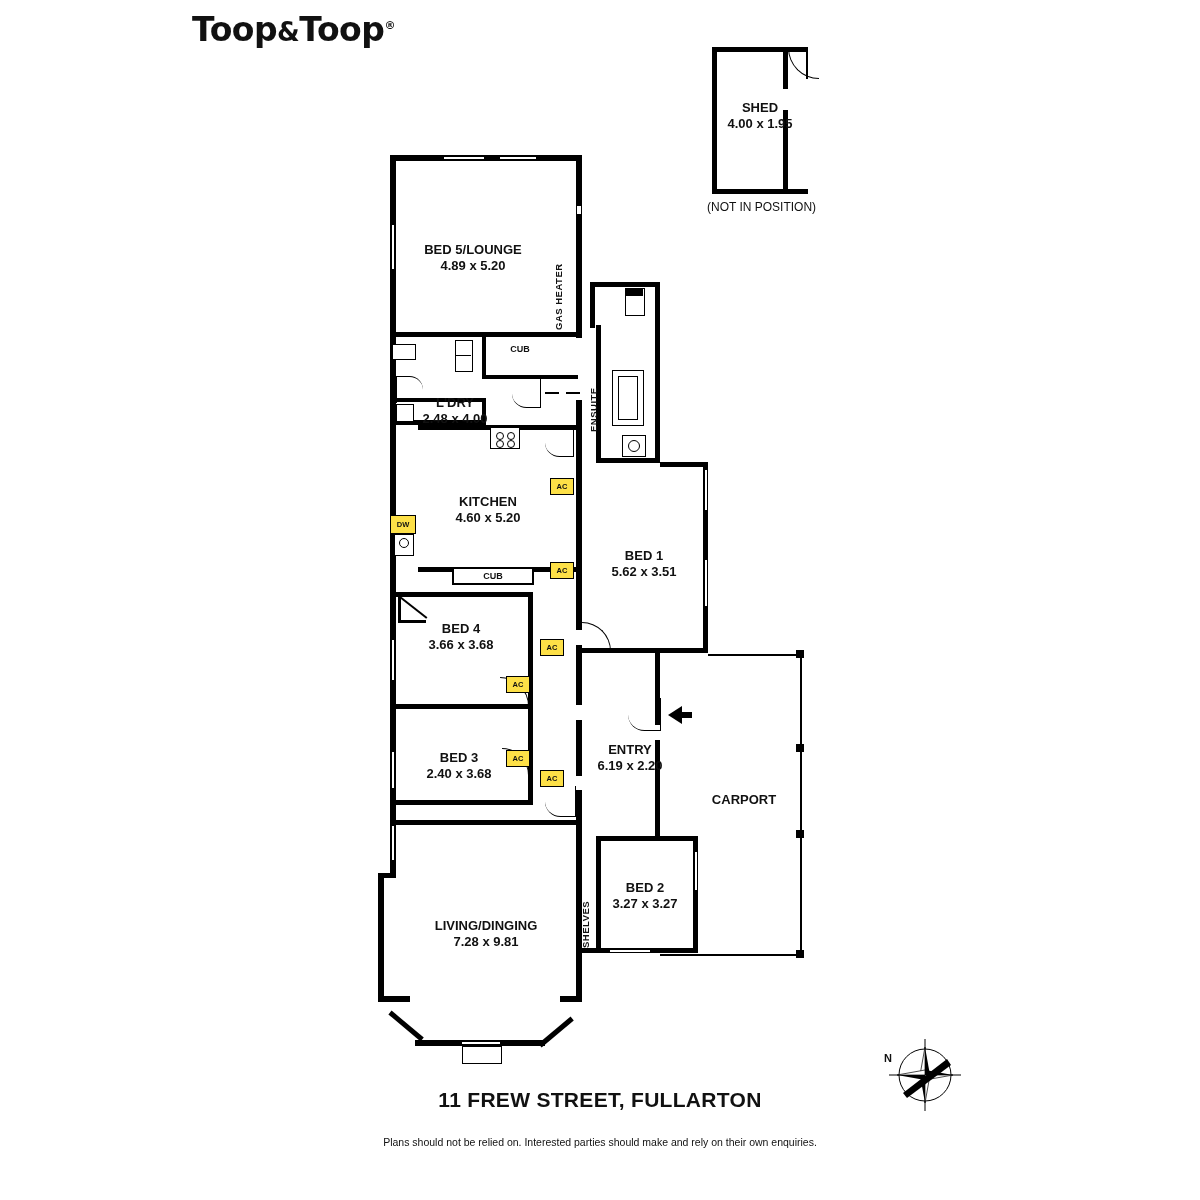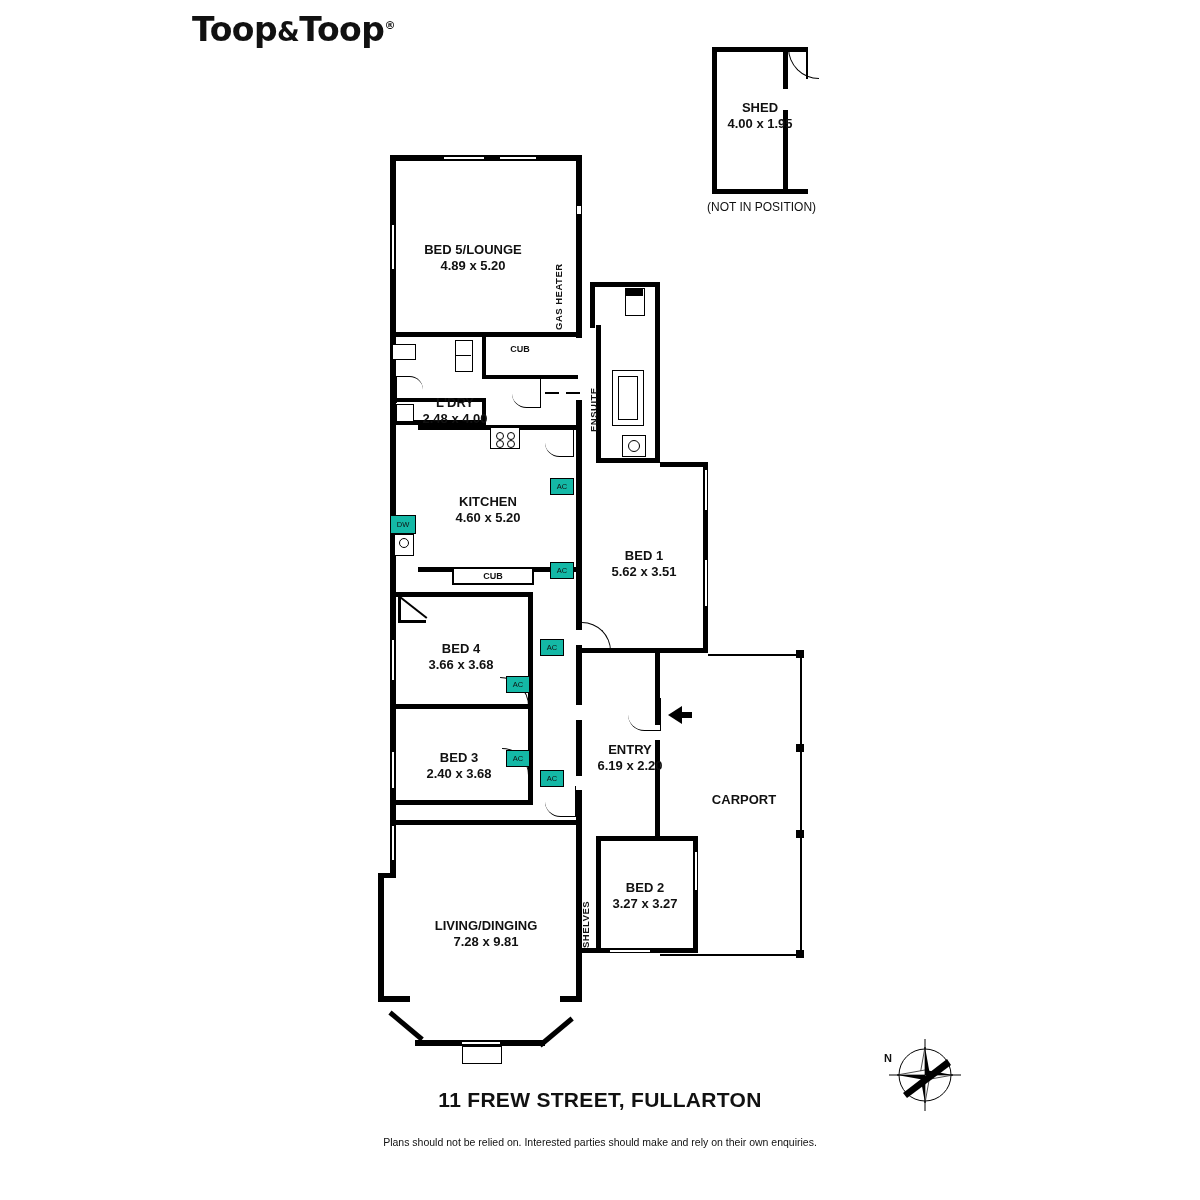--- a/index.html
+++ b/index.html
@@ -29,22 +29,22 @@
     font-size:13px;font-weight:bold;color:#111;white-space:nowrap;
   }
   .lbl .dim{font-weight:bold;display:block;}
   .lbl.small{font-size:9px;}
   .vert{
     position:absolute;font-size:9.5px;font-weight:bold;
     writing-mode:vertical-rl;text-orientation:mixed;
     transform:rotate(180deg);white-space:nowrap;letter-spacing:0.5px;
   }
   .tagbox{
-    position:absolute;border:1px solid #000;background:#14b8a6;
-    font-size:7.5px;font-weight:normal;display:flex;align-items:center;
+    position:absolute;border:1px solid #000;background:#fde047;
+    font-size:7.5px;font-weight:bold;display:flex;align-items:center;
     justify-content:center;color:#111;line-height:1;
   }
   .door{position:absolute;border:1px solid #000;border-radius:100%;}
   .title{
     position:absolute;left:0;right:0;top:1088px;text-align:center;
     font-size:21px;font-weight:bold;letter-spacing:0.3px;
   }
   .disclaim{
     position:absolute;left:0;right:0;top:1134px;text-align:center;
     font-size:10.5px;line-height:1.55;color:#111;
@@ -158,21 +158,21 @@
   <div class="wall" style="left:418px;top:567px;width:164px;height:5px;"></div>
   <div class="wall" style="left:452px;top:567px;width:82px;height:18px;border:2px solid #000;background:#fff;box-sizing:border-box;"></div>
   <div class="lbl small" style="left:463px;top:571px;width:60px;">CUB</div>
 
   <div class="wall" style="left:390px;top:592px;width:142px;height:5px;"></div>
   <div class="wall" style="left:528px;top:592px;width:5px;height:115px;"></div>
   <div class="wall" style="left:390px;top:704px;width:143px;height:5px;"></div>
   <div class="thin" style="left:400px;top:596px;width:34px;height:2px;transform:rotate(38deg);transform-origin:left center;"></div>
   <div class="thin" style="left:398px;top:596px;width:3px;height:26px;"></div>
   <div class="thin" style="left:398px;top:620px;width:28px;height:3px;"></div>
-  <div class="lbl" style="left:406px;top:641px;width:110px;">
+  <div class="lbl" style="left:406px;top:621px;width:110px;">
     <span>BED 4</span>
     <span class="dim">3.66 x 3.68</span>
   </div>
   <div class="door" style="left:500px;top:677px;width:28px;height:28px;border-bottom:none;border-left:none;border-top-right-radius:100%;border-top-left-radius:0;border-bottom-right-radius:0;"></div>
   <div class="tagbox" style="left:506px;top:676px;width:22px;height:15px;">AC</div>
 
   <div class="wall" style="left:390px;top:800px;width:143px;height:5px;"></div>
   <div class="wall" style="left:528px;top:704px;width:5px;height:100px;"></div>
   <div class="lbl" style="left:404px;top:750px;width:110px;">
     <span>BED 3</span>

